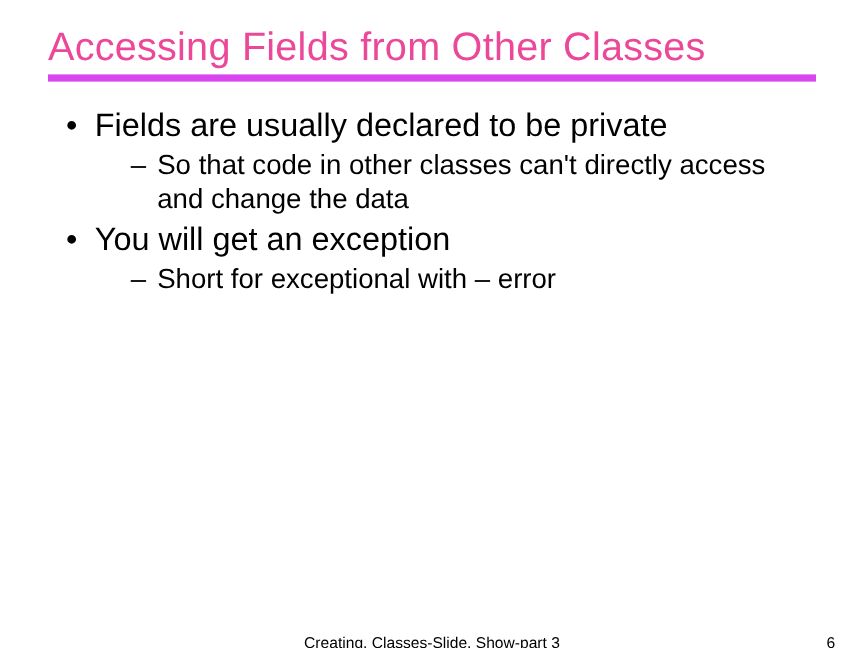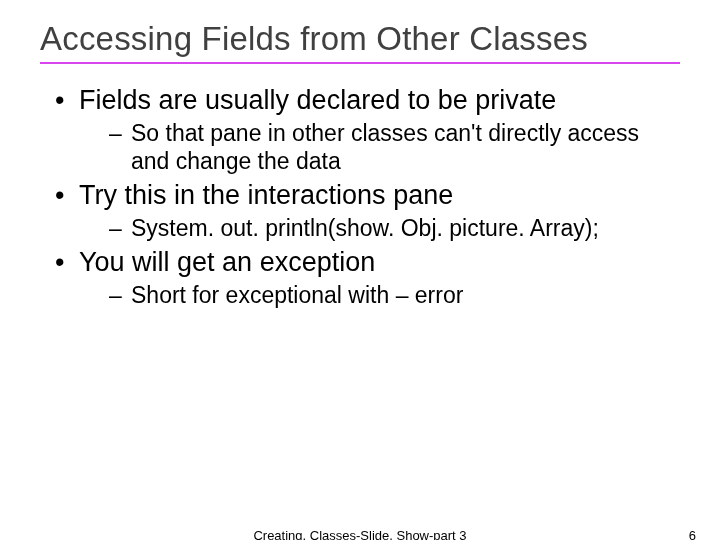--- a/index.html
+++ b/index.html
@@ -15,24 +15,24 @@
   .slide {
     box-sizing: border-box;
     width: 720px;
     height: 540px;
     padding: 20px 40px 0 40px;
     position: relative;
   }
   .title {
     font-size: 33px;
     font-weight: 400;
-    color: #404040;
+    color: #ec4899;
     letter-spacing: 0.2px;
     padding-bottom: 4px;
-    border-bottom: 2px solid #d946ef;
+    border-bottom: 6px solid #d946ef;
     margin-bottom: 20px;
     line-height: 1.15;
   }
   ul.top {
     list-style: none;
     margin: 11px;
     padding: 0;
   }
   ul.top > li {
     position: relative;
@@ -90,27 +90,21 @@
 <body>
 
 <div class="slide">
 
   <div class="title">Accessing Fields from Other Classes</div>
 
   <ul class="top">
     <li>
       <span>Fields are usually declared to be private</span>
       <ul class="sub">
-        <li>So that pane in other classes can't directly access and change the data</li>
-      </ul>
-    </li>
-    <li>
-      <span>Try this in the interactions pane</span>
-      <ul class="sub">
-        <li>System. out. println(show. Obj. picture. Array);</li>
+        <li>So that code in other classes can't directly access and change the data</li>
       </ul>
     </li>
     <li>
       <span>You will get an exception</span>
       <ul class="sub">
         <li>Short for exceptional with – error</li>
       </ul>
     </li>
   </ul>
 

